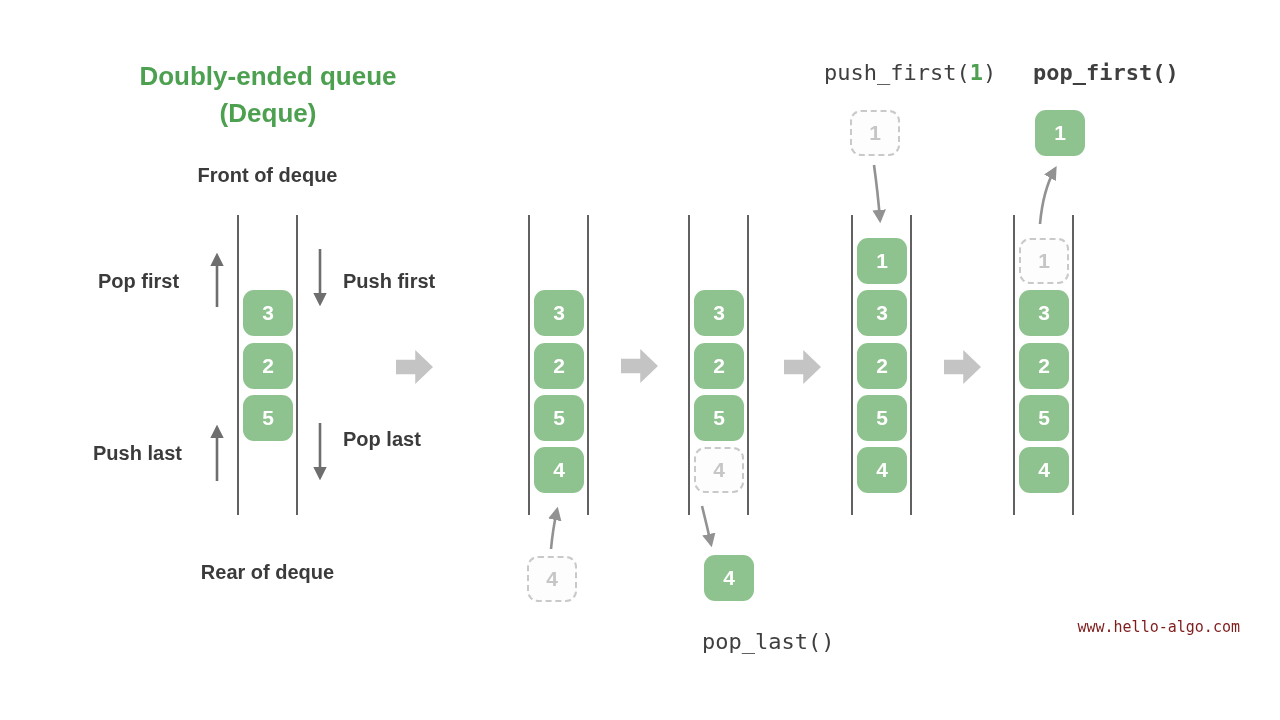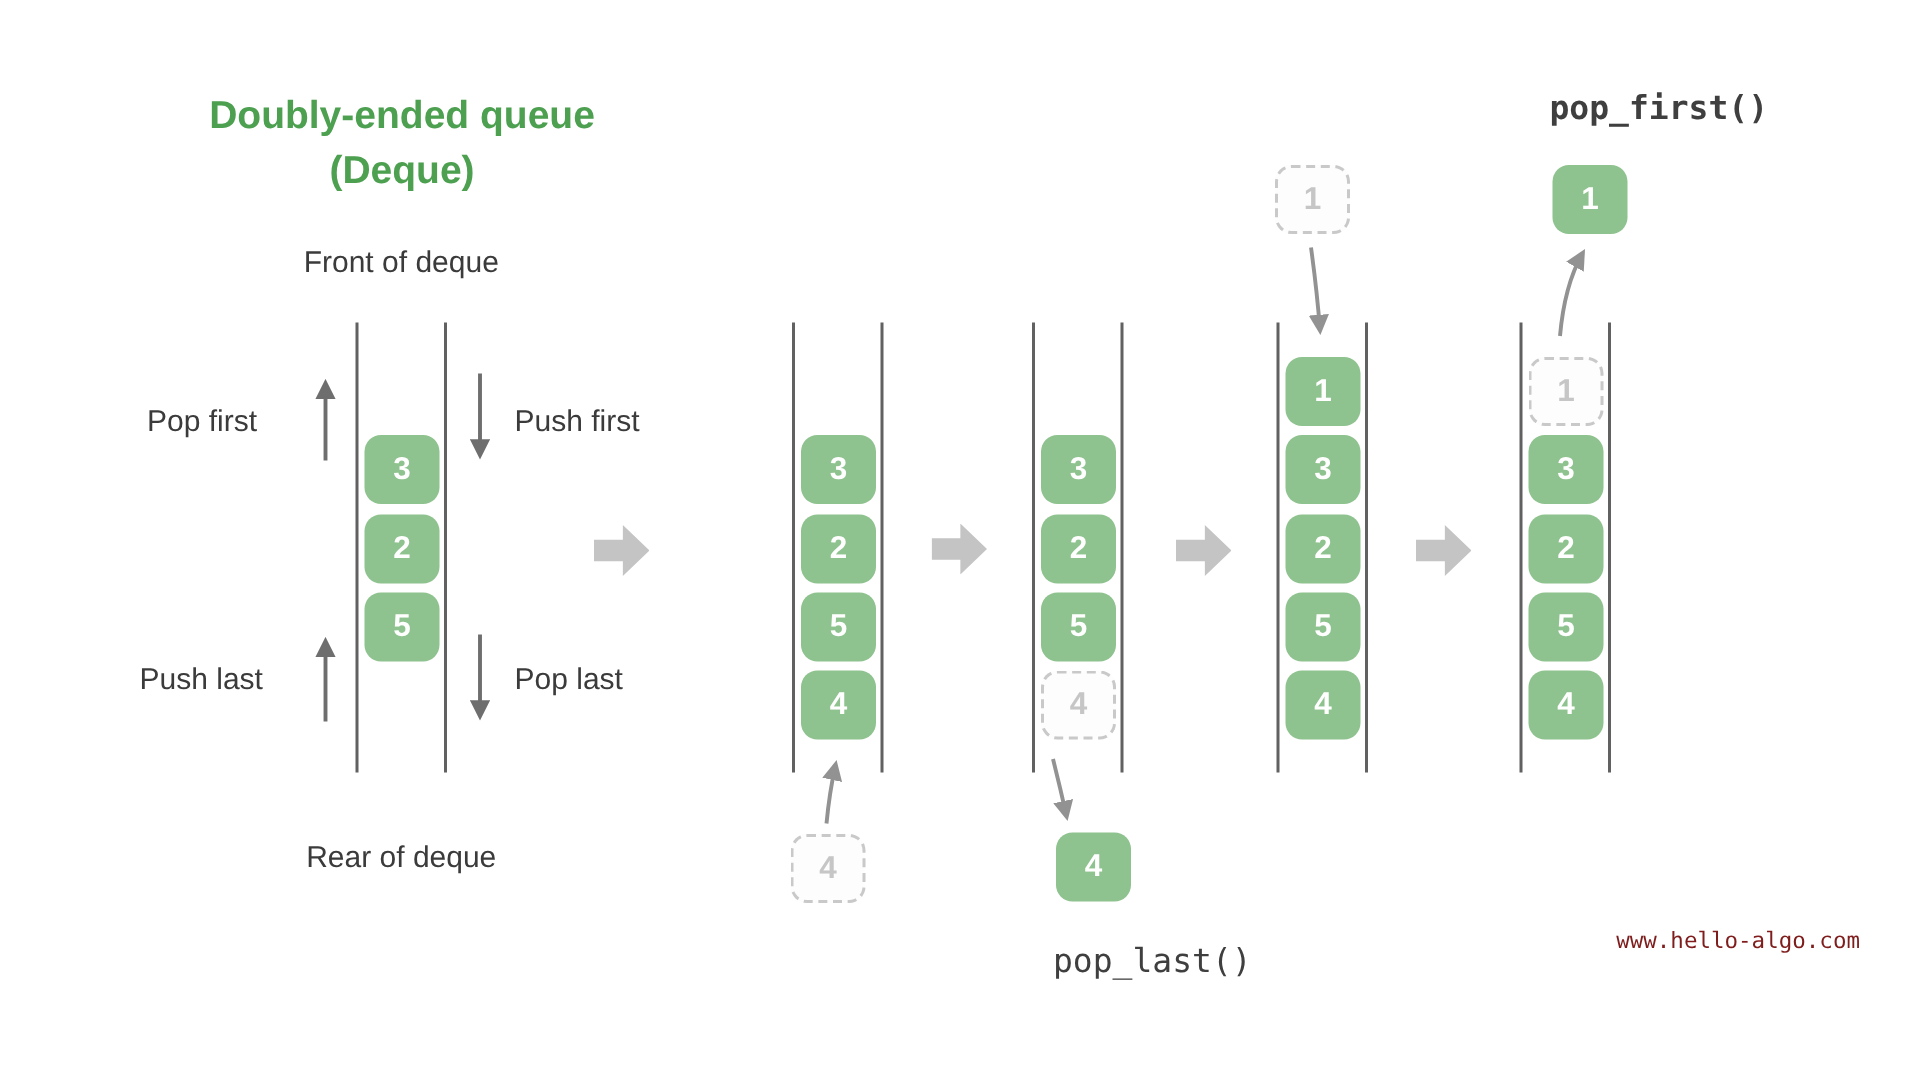--- a/index.html
+++ b/index.html
@@ -6,28 +6,28 @@
   .canvas{
     position:relative;width:1280px;height:662px;background:#ffffff;overflow:hidden;
     font-family:"Liberation Sans",sans-serif;
   }
   
   .title{
     position:absolute;left:118px;top:58px;width:300px;text-align:center;
     color:#4CA050;font-size:26px;font-weight:bold;line-height:37px;
   }
   .lbl{
-    position:absolute;color:#3b3b3b;font-size:20px;font-weight:normal;white-space:nowrap;
+    position:absolute;color:#3b3b3b;font-size:20px;font-weight:bold;white-space:nowrap;
   }
   .lbl-front{left:180px;top:164px;width:175px;text-align:center;}
   .lbl-rear{left:180px;top:547px;width:175px;text-align:center;margin-top:14px;}
   .lbl-popfirst{left:98px;top:270px;}
   .lbl-pushfirst{left:343px;top:270px;}
   .lbl-pushlast{left:93px;top:442px;}
-  .lbl-poplast{left:343px;top:442px;}
+  .lbl-poplast{left:343px;top:428px;}
   .code{
     position:absolute;font-family:"DejaVu Sans Mono",monospace;font-size:22px;
     color:#3f3f3f;white-space:nowrap;letter-spacing:0px;
   }
   .code .arg{color:#4CA050;font-weight:bold;}
   .code-pushfirst{left:824px;top:60px;}
   .code-popfirst{left:1033px;top:60px;font-weight:bold;}
   .code-pushlast{left:504px;top:629px;}
   .code-poplast{left:702px;top:629px;text-align:center;}
   .watermark{
@@ -83,20 +83,21 @@
     <div>(Deque)</div>
   </div>
 
   <div class="lbl lbl-front">Front of deque</div>
   <div class="lbl lbl-rear">Rear of deque</div>
   <div class="lbl lbl-popfirst">Pop first</div>
   <div class="lbl lbl-pushfirst">Push first</div>
   <div class="lbl lbl-pushlast">Push last</div>
   <div class="lbl lbl-poplast">Pop last</div>
 
+  <div class="code code-pushfirst"><span>push_first(</span><span class="arg">1</span><span>)</span></div>
   <div class="code code-popfirst">pop_first()</div>
   <div class="code code-poplast">pop_last()</div>
 
   <div class="queue q1">
     <div class="cell r1">3</div>
     <div class="cell r2">2</div>
     <div class="cell r3">5</div>
   </div>
 
   <div class="queue q2">

